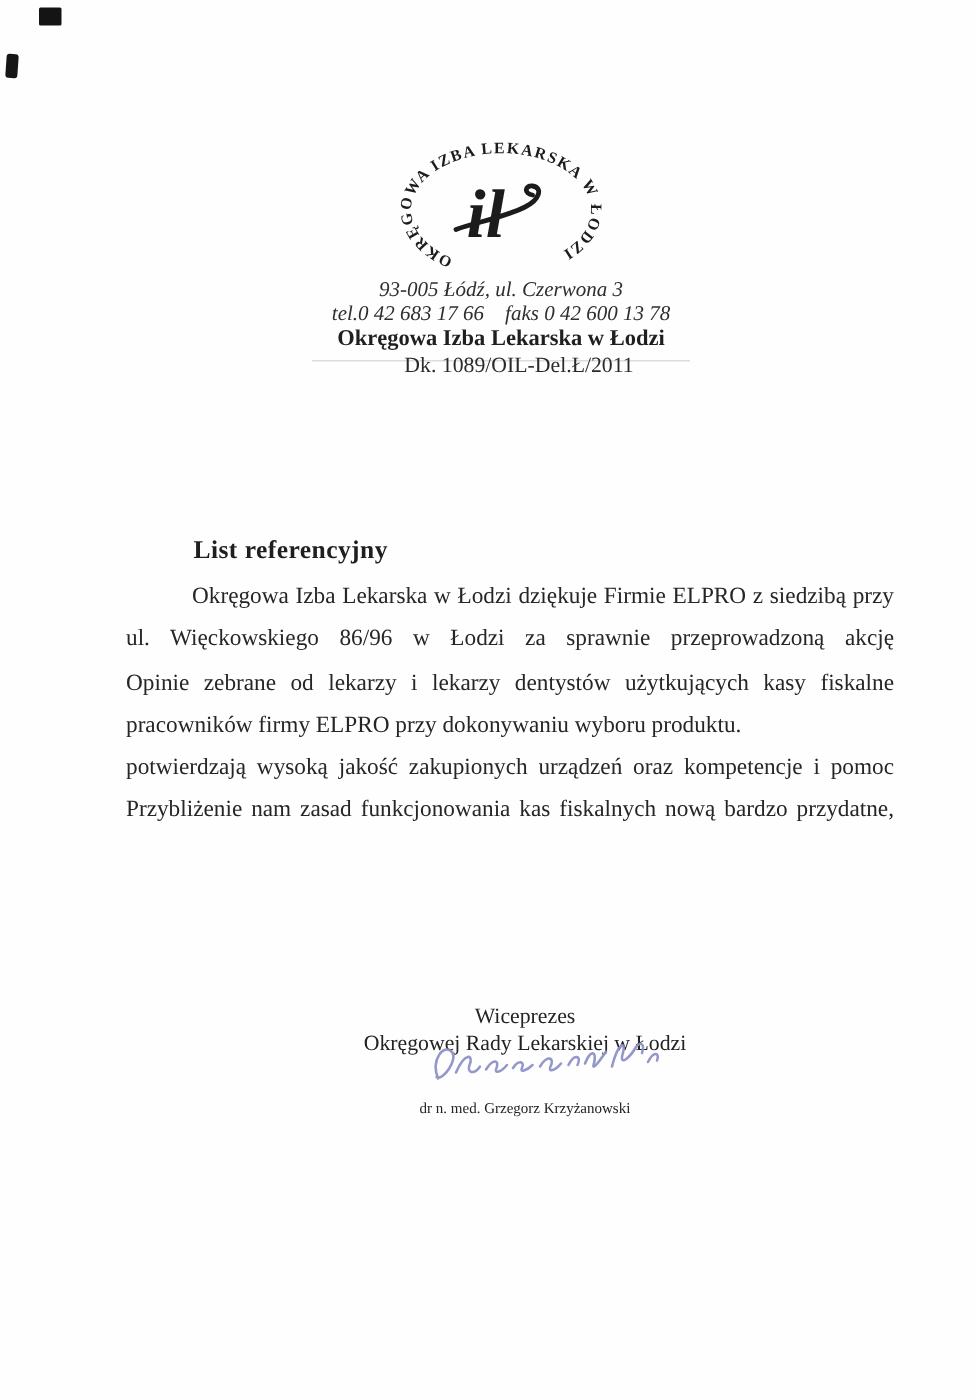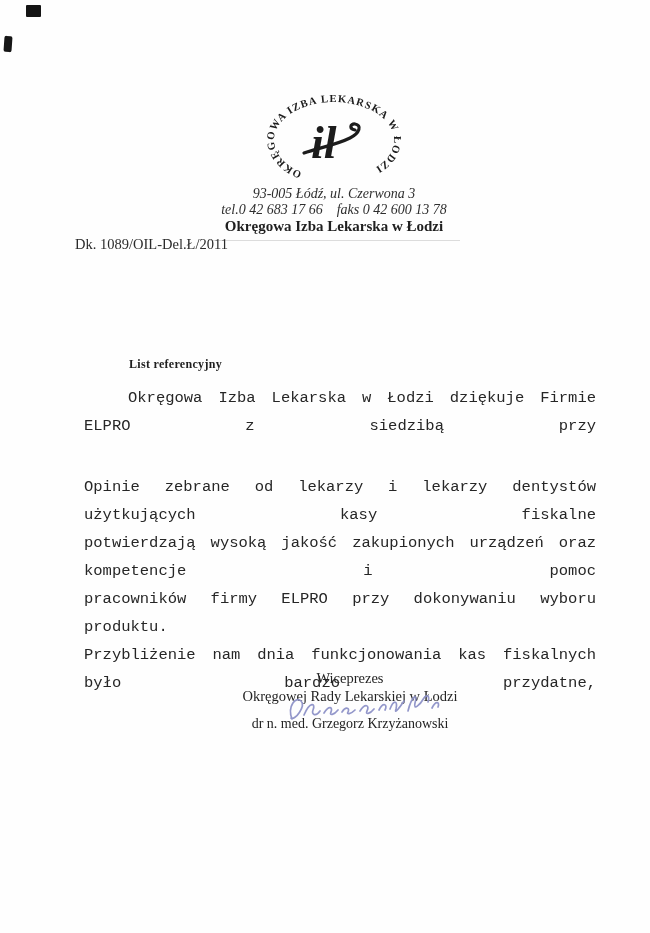--- a/index.html
+++ b/index.html
@@ -18,33 +18,33 @@
   .mono-text{font-family:"Liberation Serif",serif;font-weight:bold;font-style:italic;font-size:46px;}
   .snake{stroke:#1c1c1c;fill:none;stroke-width:3.2;stroke-linecap:round;}
   
   .lh{position:absolute;top:186px;left:0;width:650px;text-align:center;transform:translateX(9px);line-height:15px;}
   .lh-addr{font-style:italic;font-size:14px;color:#2e2e2e;}
   .lh-phone{font-style:italic;font-size:14px;color:#2e2e2e;margin-top:1px;}
   .lh-phone .gap{display:inline-block;width:14px;}
   .lh-org{font-weight:bold;font-size:15px;color:#1f1f1f;margin-top:2px;}
   .lh-rule{width:252px;height:1px;background:#dcdcdc;margin:6px auto 0;}
   
-  .ref-row{position:absolute;top:236px;left:75px;right:33px;display:flex;justify-content:flex-start;font-size:14.5px;color:#2a2a2a;}
+  .ref-row{position:absolute;top:236px;left:75px;right:33px;display:flex;justify-content:center;font-size:14.5px;color:#2a2a2a;}
   
-  .title{position:absolute;top:357px;left:129px;font-weight:bold;font-size:12px;letter-spacing:.3px;color:#1f1f1f;}
+  .title{position:absolute;top:357px;left:129px;font-weight:bold;font-size:17px;letter-spacing:.3px;color:#1f1f1f;}
   
   .body-text{position:absolute;top:384px;left:84px;width:512px;font-size:15.5px;line-height:28px;}
-  .para{margin:0;font-family:Liberation Mono, monospace;}
-  .para.gap-before{margin-top:33px;}
+  .para{margin:0;}
+  .para.gap-before{margin-top:2px;}
   .ln{text-align:justify;text-align-last:justify;}
   .ln.last{text-align-last:left;}
   .ln.indent{text-indent:44px;}
   
   .sig{position:absolute;top:669px;left:200px;width:300px;text-align:center;font-size:14.5px;line-height:18px;color:#232323;}
-  .sig-name{margin-top:10px;font-size:14px;}
+  .sig-name{margin-top:26px;font-size:10px;}
   .sig-scribble{position:absolute;left:82px;top:23px;width:168px;height:36px;}
   .sig-scribble path{fill:none;stroke:#8d91c7;stroke-width:1.7;stroke-linecap:round;opacity:.95;}
 </style>
 </head>
 <body>
 
 <div class="page">
 
   <div class="artifact-a"></div>
   <div class="artifact-b"></div>
@@ -69,28 +69,29 @@
 
   <div class="ref-row">
     <span>Dk. 1089/OIL-Del.Ł/2011</span>
   </div>
 
   <div class="title">List referencyjny</div>
 
   <div class="body-text">
     <div class="para">
       <div class="ln indent">Okręgowa Izba Lekarska w Łodzi dziękuje Firmie ELPRO z siedzibą przy</div>
+      <div class="ln">ul. Więckowskiego 86/96 w Łodzi za sprawnie przeprowadzoną akcję</div>
     </div>
     <div class="para gap-before">
       <div class="ln">Opinie zebrane od lekarzy i lekarzy dentystów użytkujących kasy fiskalne</div>
+      <div class="ln last">pracowników firmy ELPRO przy dokonywaniu wyboru produktu.</div>
       <div class="ln">potwierdzają wysoką jakość zakupionych urządzeń oraz kompetencje i pomoc</div>
-      <div class="ln last">pracowników firmy ELPRO przy dokonywaniu wyboru produktu.</div>
     </div>
     <div class="para">
-      <div class="ln">Przybliżenie nam dnia funkcjonowania kas fiskalnych było bardzo przydatne,</div>
+      <div class="ln">Przybliżenie nam zasad funkcjonowania kas fiskalnych nową bardzo przydatne,</div>
     </div>
   </div>
 
   <div class="sig">
     <div>Wiceprezes</div>
     <div>Okręgowej Rady Lekarskiej w Łodzi</div>
     <svg class="sig-scribble" viewBox="0 0 168 36" aria-hidden="true">
       <path d="M10,27 C5,14 14,4 19,9 C24,14 13,29 9,26"></path>
       <path d="M22,23 C28,9 34,11 31,18 C29,23 34,25 38,19"></path>
       <path d="M42,21 C47,13 51,15 49,20 C47,24 52,23 56,18"></path>

